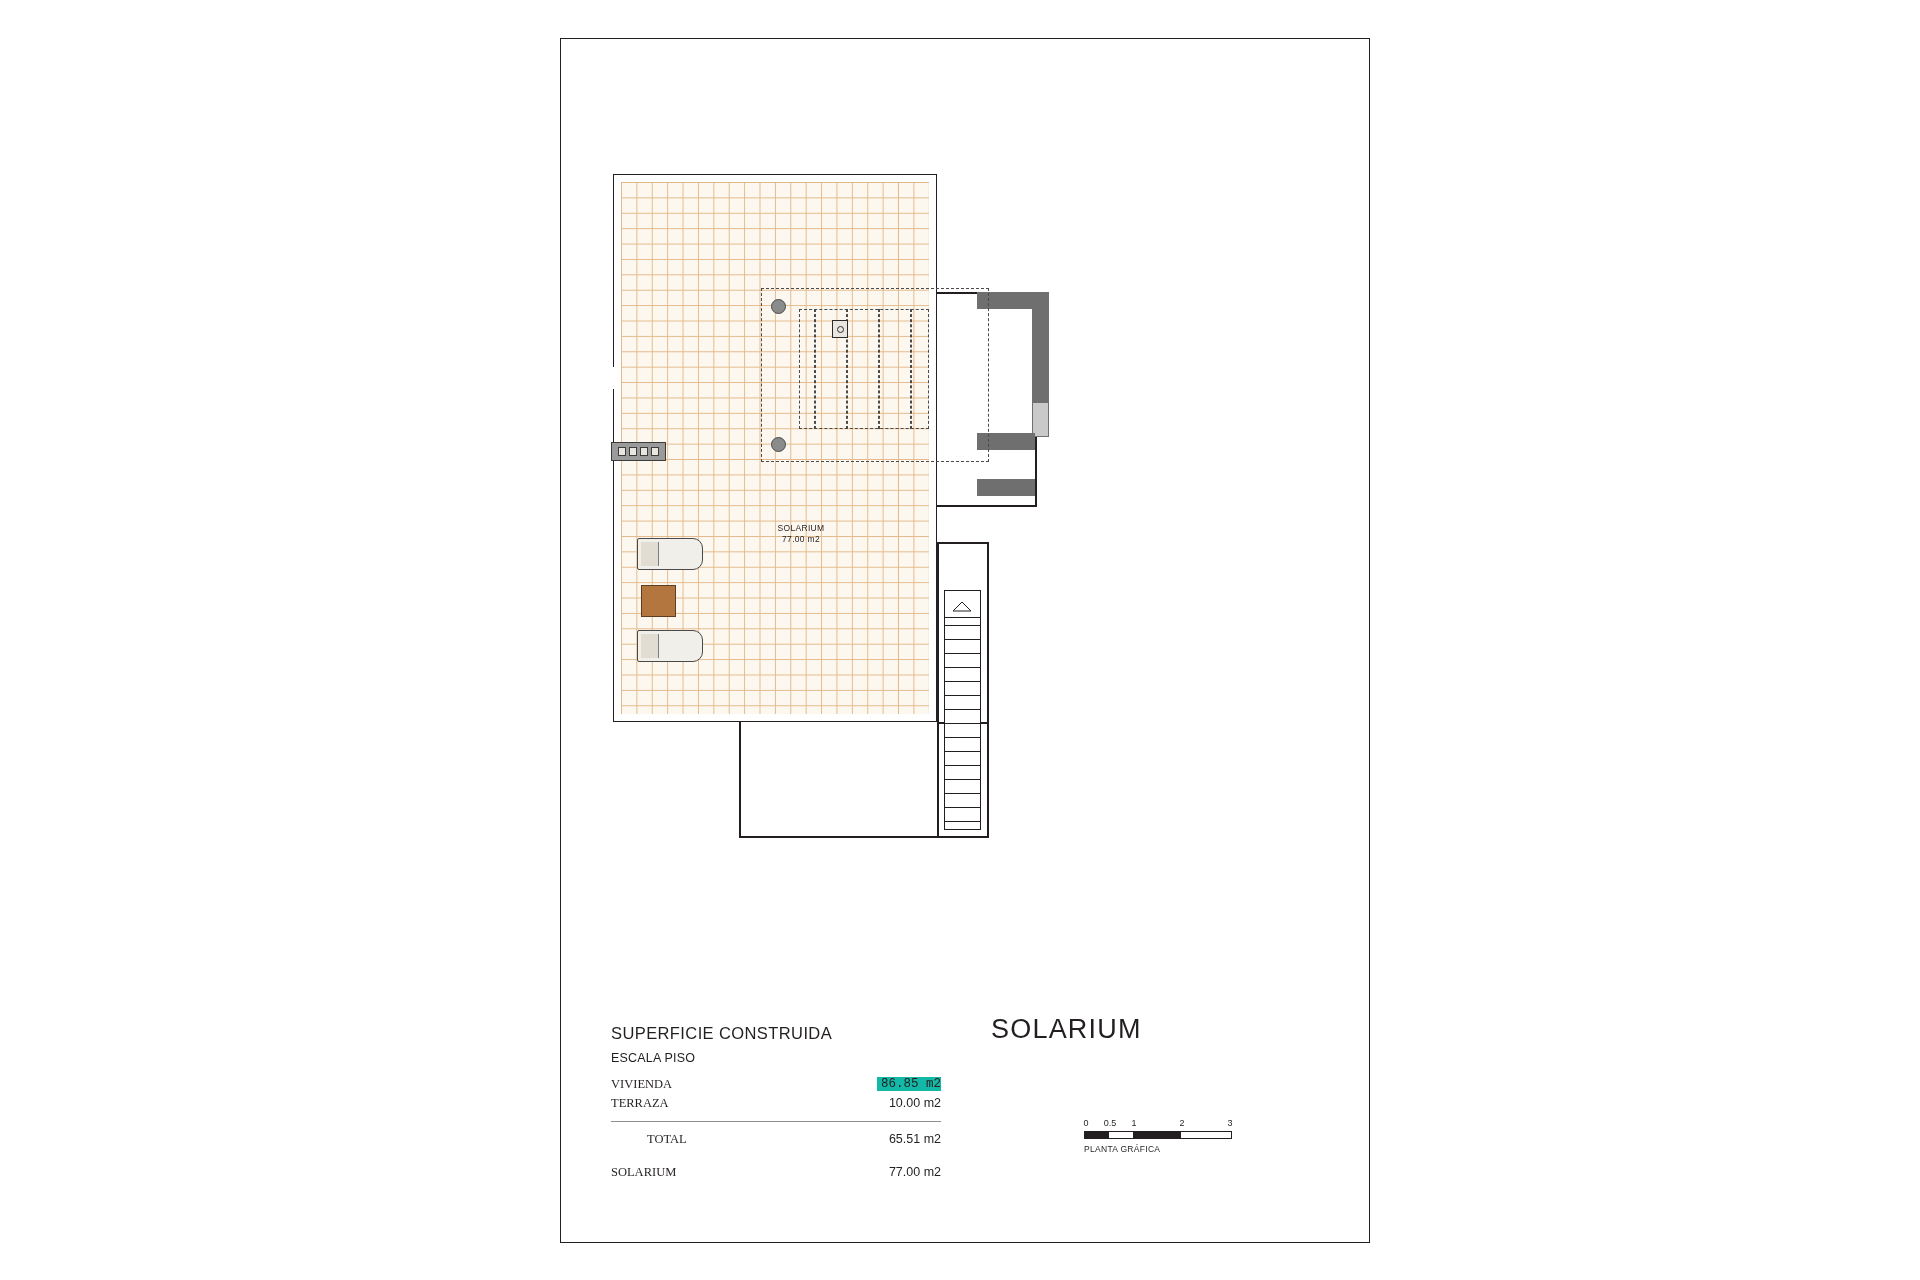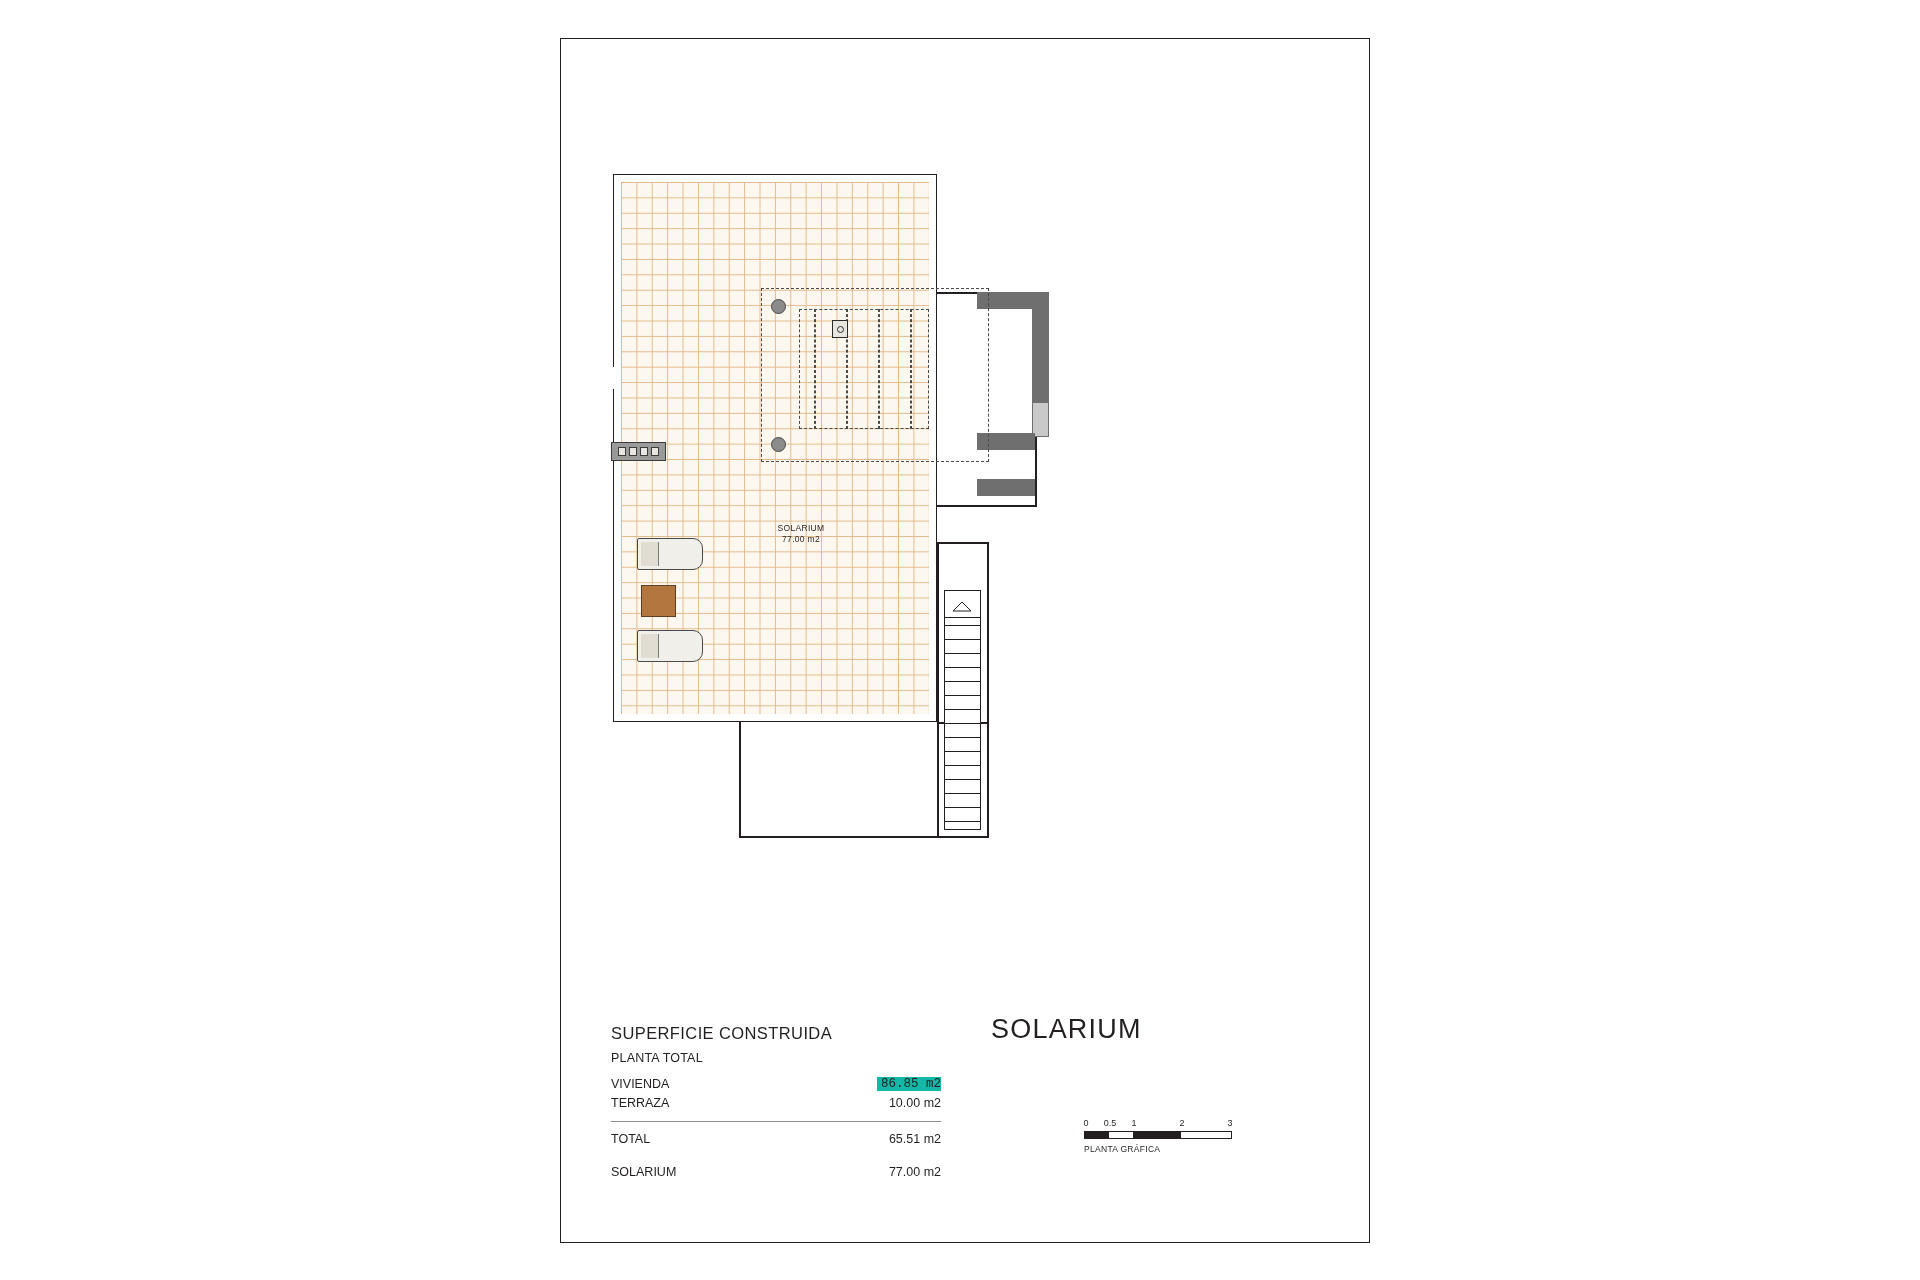--- a/index.html
+++ b/index.html
@@ -54,20 +54,21 @@
   .tb-row {
     position: relative;
     height: 19px;
     font-size: 12.5px;
     color: #231f20;
   }
   .tb-row .lbl {
     position: absolute;
     left: 0;
     top: 0;
+    font-family: Liberation Serif, serif;
   }
   .tb-row .val {
     position: absolute;
     right: 0;
     top: 0;
   }
   .tb-row .dash {
     position: absolute;
     left: 0;
     right: 0;
@@ -327,37 +328,37 @@
     </div>
     <div style="position:absolute; left:390px; top:559px; width:22px; height:11px;">
       <svg width="22" height="11" viewBox="0 0 22 11">
         <polygon points="11,1 20,10 2,10" fill="#ffffff" stroke="#231f20" stroke-width="1"></polygon>
       </svg>
     </div>
   </div>
 
   <div class="titleblock">
     <div class="tb-title">SUPERFICIE CONSTRUIDA</div>
-    <div class="tb-sub">PLANTA TOTAL</div>
+    <div class="tb-sub">ESCALA PISO</div>
 
     <div class="tb-row">
       <span class="dash"></span>
       <span class="lbl" style="background:#fff; padding-right:4px;">VIVIENDA</span>
       <span class="val" style="background:#14b8a6; padding-left:4px;font-family:Liberation Mono, monospace;">86.85 m2</span>
     </div>
     <div class="tb-row">
       <span class="dash"></span>
       <span class="lbl" style="background:#fff; padding-right:4px;text-align:right;">TERRAZA</span>
       <span class="val" style="background:#fff; padding-left:4px;margin-left:42px;">10.00 m2</span>
     </div>
     <div class="tb-gap-sm" style="border-bottom:1px solid #8e8e8e; height:6px; margin-bottom:10px;"></div>
 
     <div class="tb-row">
       <span class="dash"></span>
-      <span class="lbl" style="background:#fff; padding-right:4px;">TOTAL</span>
+      <span class="lbl" style="background:#fff; padding-right:4px;margin-left:36px;">TOTAL</span>
       <span class="val" style="background:#fff; padding-left:4px;">65.51 m2</span>
     </div>
     <div class="tb-gap-md"></div>
     <div class="tb-row">
       <span class="dash"></span>
       <span class="lbl" style="background:#fff; padding-right:4px;">SOLARIUM</span>
       <span class="val" style="background:#fff; padding-left:4px;">77.00 m2</span>
     </div>
   </div>
 

